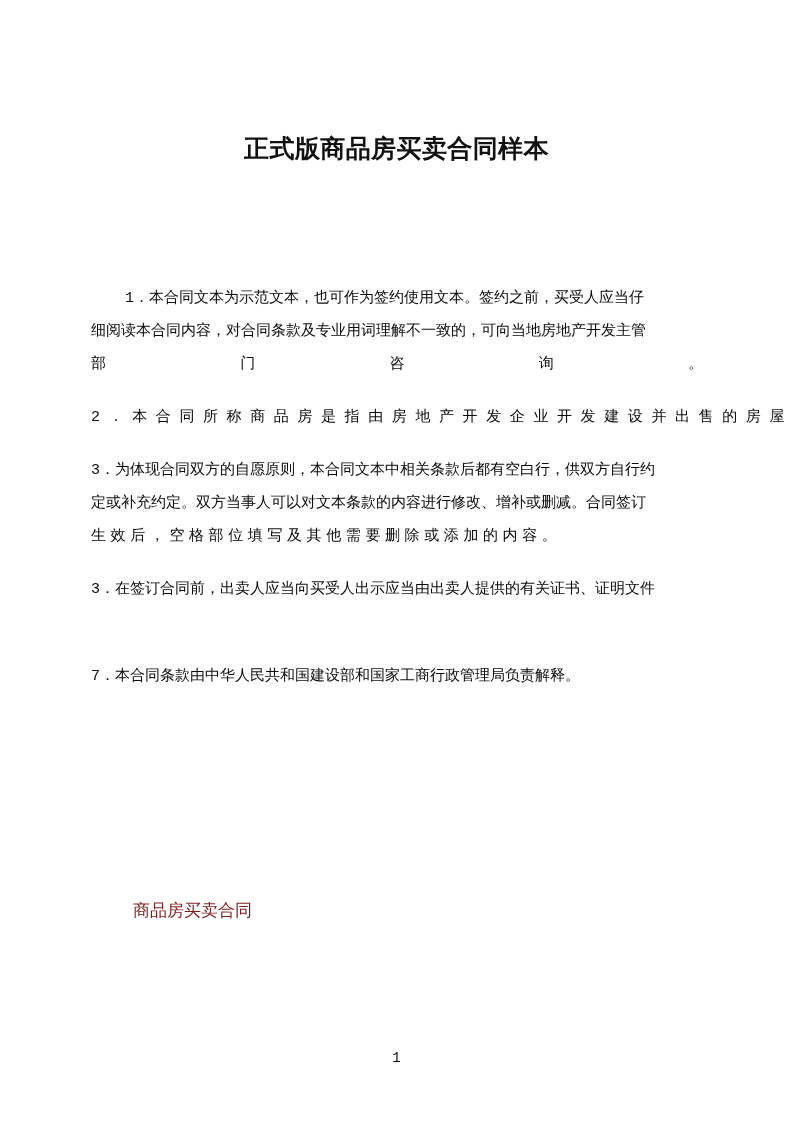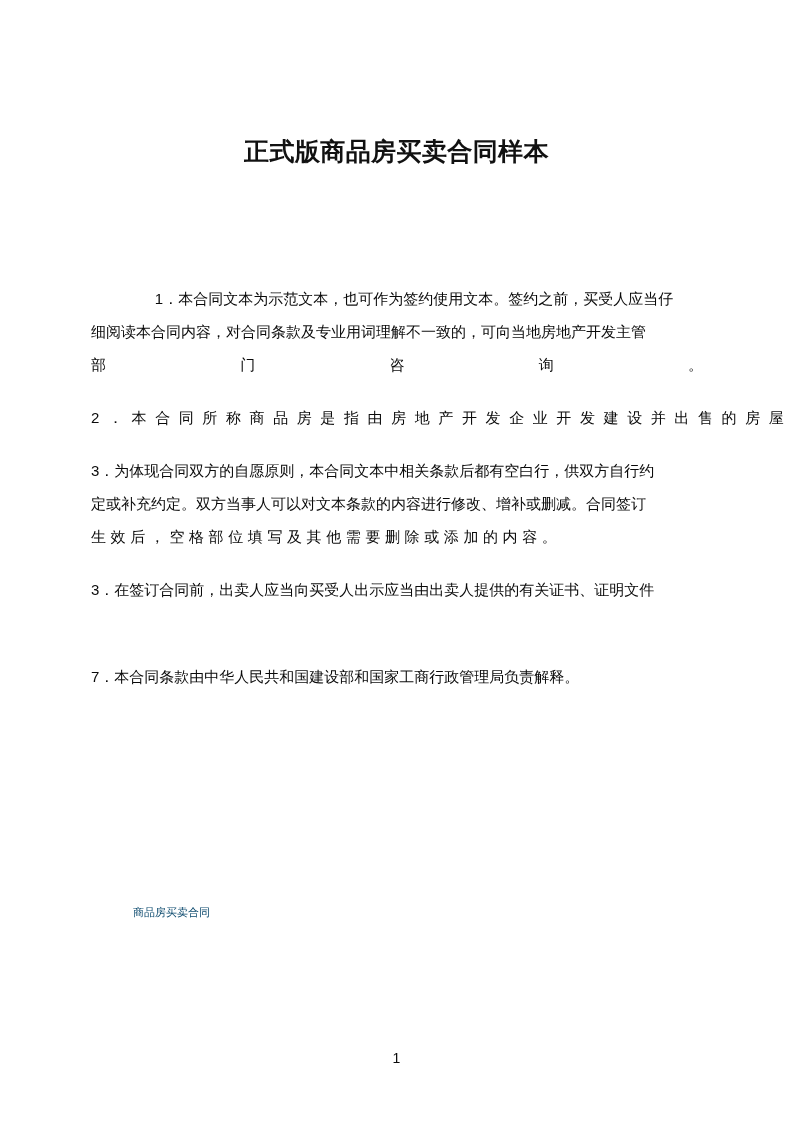--- a/index.html
+++ b/index.html
@@ -11,20 +11,21 @@
     font-family: "Liberation Sans", "DejaVu Sans", sans-serif;
     color: #000000;
   }
   .page {
     position: relative;
     width: 793px;
     height: 1122px;
     background: #ffffff;
     overflow: hidden;
     margin: 0 auto;
+    font-family: Liberation Mono, monospace;
   }
 
   
   .doc-title {
     position: absolute;
     top: 135px;
     left: 0;
     width: 793px;
     text-align: center;
     font-size: 25px;
@@ -53,41 +54,41 @@
   .para + .para { margin-top: 20px; }
   .para.gap-large { margin-top: 54px; }
 
   
   .tline {
     display: block;
     white-space: nowrap;
   }
 
   
-  .tline.indent { padding-left: 34px; text-align: center; }
+  .tline.indent { padding-left: 34px; }
   .tline.spread-md  { letter-spacing: 4.6px; }
   .tline.spread-lg  { letter-spacing: 8.6px; }
 
   
   .tline.spread-xl {
     letter-spacing: 0;
     width: 612px;
     display: flex;
     justify-content: space-between;
   }
   .tline.spread-xl > span { display: inline-block; }
 
   
   .contract-label {
     position: absolute;
     top: 898px;
     left: 133px;
-    font-size: 11px;
+    font-size: 17px;
     line-height: 28px;
-    color: #0c4a6e;
+    color: #7f1d1d;
     white-space: nowrap;
   }
 
   .page-number {
     position: absolute;
     top: 1050px;
     left: 0;
     width: 793px;
     text-align: center;
     font-size: 14px;

